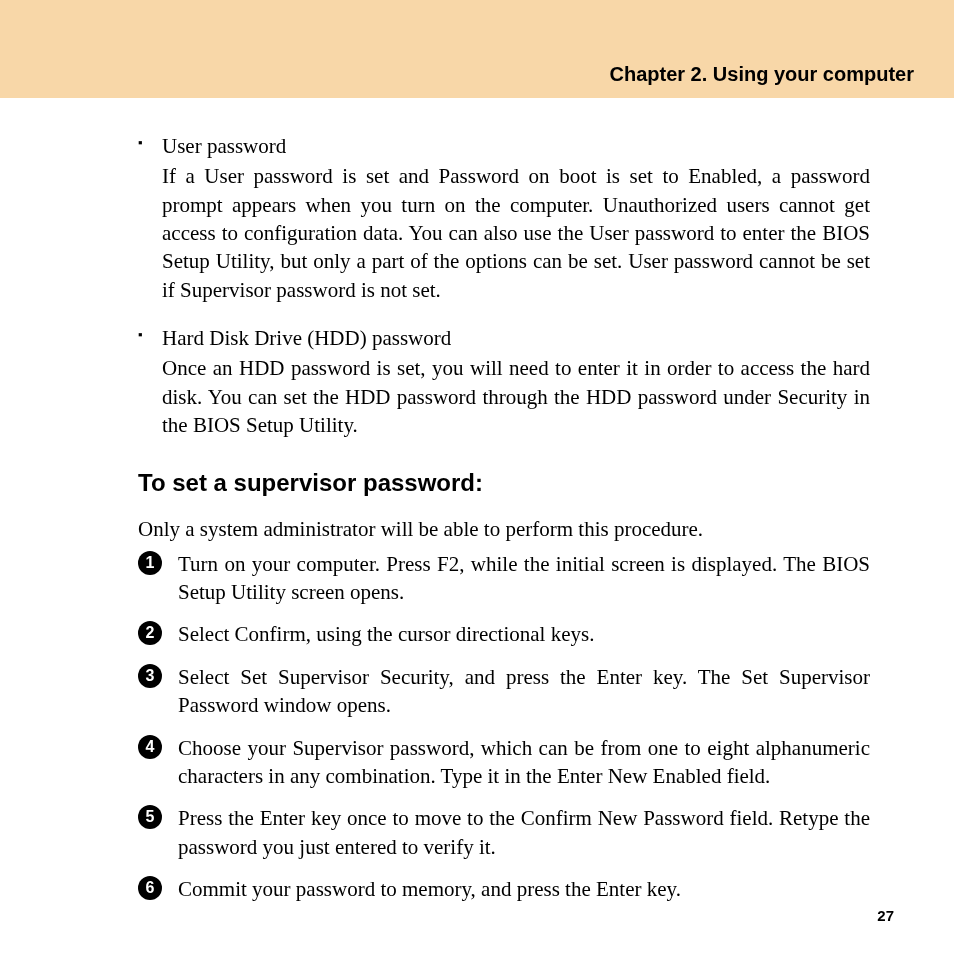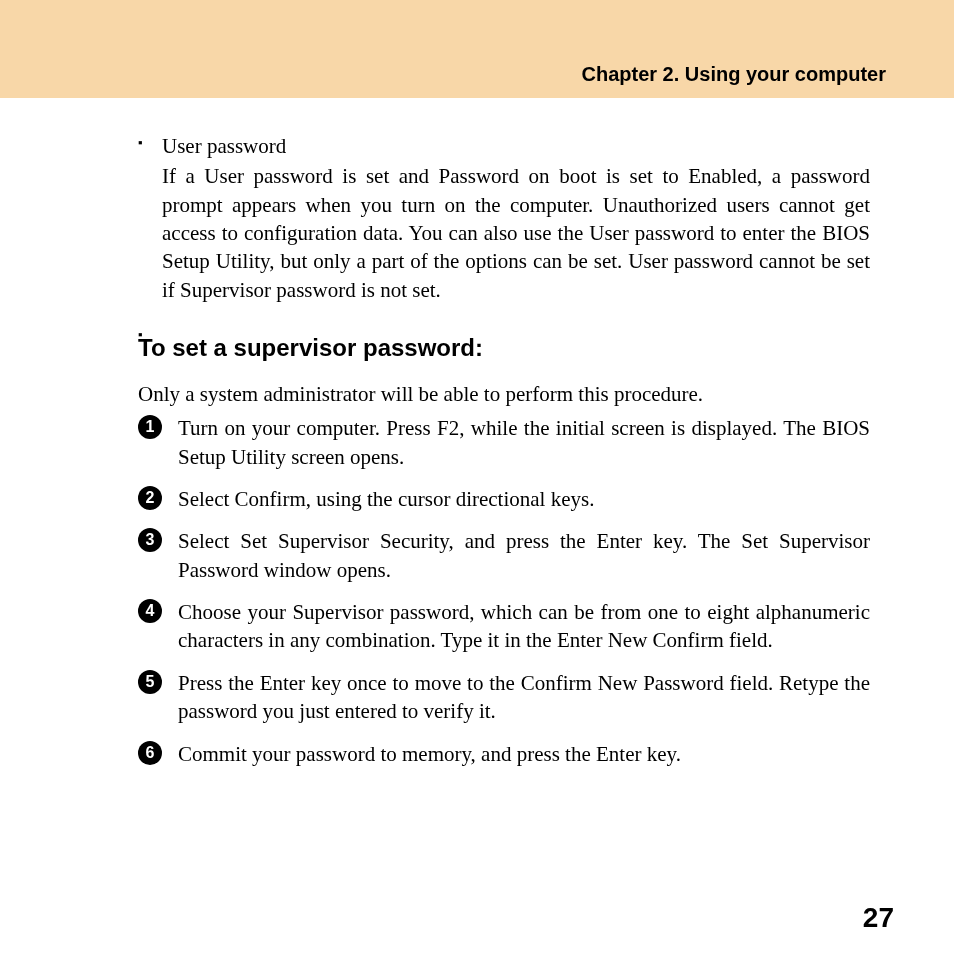--- a/index.html
+++ b/index.html
@@ -6,21 +6,21 @@
   html, body { width: 954px; height: 954px; }
   body {
     font-family: "Palatino Linotype", "Book Antiqua", Palatino, Georgia, serif;
     font-size: 21px;
     color: #000;
     background: #fff;
   }
   .header-band {
     background: #f8d7a8;
     height: 98px;
-    padding: 62px 68px 0 72px;
+    padding: 62px 40px 0 72px;
     text-align: right;
   }
   .chapter-title {
     font-family: Arial, Helvetica, sans-serif;
     font-weight: bold;
     font-size: 20px;
     color: #000;
   }
   .page {
     padding: 34px 84px 20px 60px;
@@ -86,52 +86,54 @@
     font-family: Arial, Helvetica, sans-serif;
     font-weight: bold;
     font-size: 16px;
     line-height: 24px;
     text-align: center;
   }
   b { font-weight: normal; }
   .page-number {
     position: absolute;
     right: 60px;
-    bottom: 20px;
+    bottom: 30px;
     font-family: Arial, Helvetica, sans-serif;
     font-weight: bold;
-    font-size: 28px;
+    font-size: 15px;
   }
 </style>
 </head>
 <body>
 
 <div class="header-band">
   <span class="chapter-title">Chapter 2. Using your computer</span>
 </div>
 
 <div class="page">
 
   <ul class="bullets">
     <li>
       <span class="term">User password</span>
       <span class="desc">If a User password is set and <b>Password on boot</b> is set to <b>Enabled</b>, a password prompt appears when you turn on the computer. Unauthorized users cannot get access to configuration data. You can also use the User password to enter the BIOS Setup Utility, but only a part of the options can be set. User password cannot be set if Supervisor password is not set.</span>
     </li>
     <li>
+      <span class="term">Hard Disk Drive (HDD) password</span>
+      <span class="desc">Once an HDD password is set, you will need to enter it in order to access the hard disk. You can set the HDD password through the <b>HDD password</b> under <b>Security</b> in the BIOS Setup Utility.</span>
     </li>
   </ul>
 
   <h2 class="section-h">To set a supervisor password:</h2>
 
   <p class="intro">Only a system administrator will be able to perform this procedure.</p>
 
   <ol class="steps">
     <li>Turn on your computer. Press <b>F2</b>, while the initial screen is displayed. The BIOS Setup Utility screen opens.</li>
     <li>Select <b>Confirm,</b> using the cursor directional keys.</li>
     <li>Select <b>Set Supervisor Security</b>, and press the <b>Enter</b> key. The Set Supervisor Password window opens.</li>
-    <li>Choose your Supervisor password, which can be from one to eight alphanumeric characters in any combination. Type it in the <b>Enter New Confirm</b> field.</li>
+    <li>Choose your Supervisor password, which can be from one to eight alphanumeric characters in any combination. Type it in the <b>Enter New Enabled</b> field.</li>
     <li>Press the <b>Enter</b> key once to move to the <b>Confirm New Password</b> field. Retype the password you just entered to verify it.</li>
     <li>Commit your password to memory, and press the <b>Enter</b> key.</li>
   </ol>
 
 </div>
 
 <div class="page-number">27</div>
 
 </body></html>

